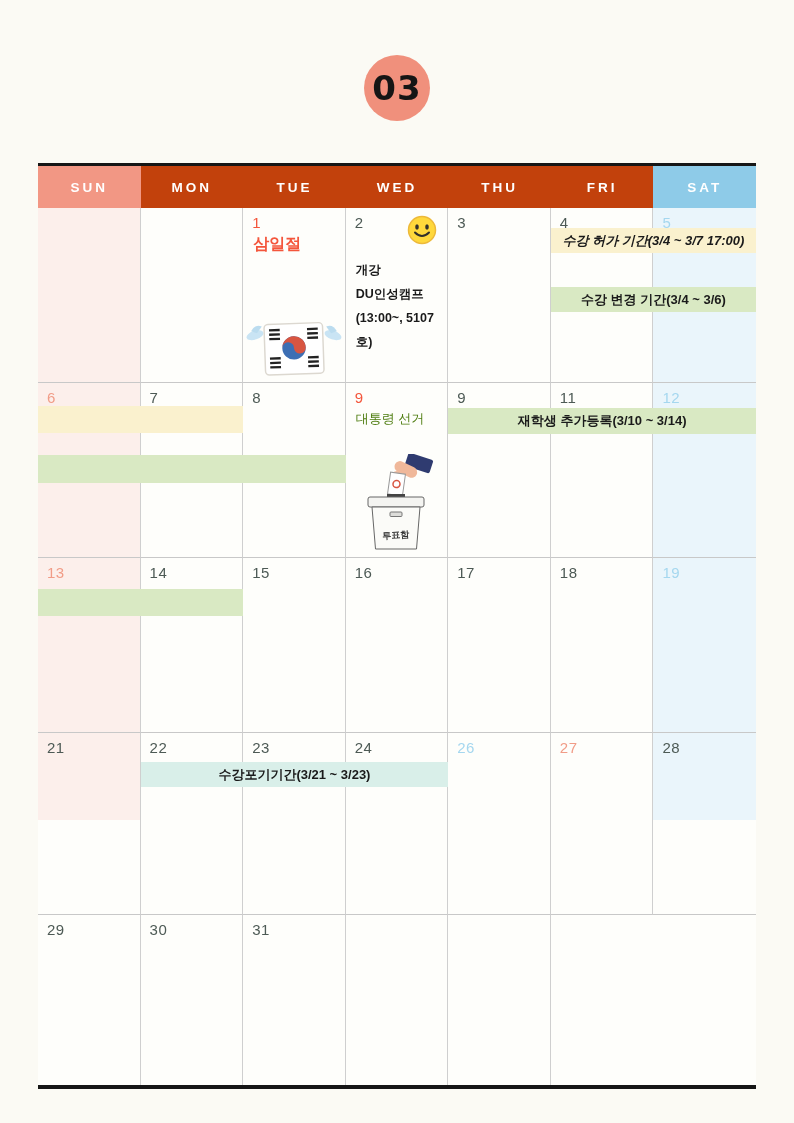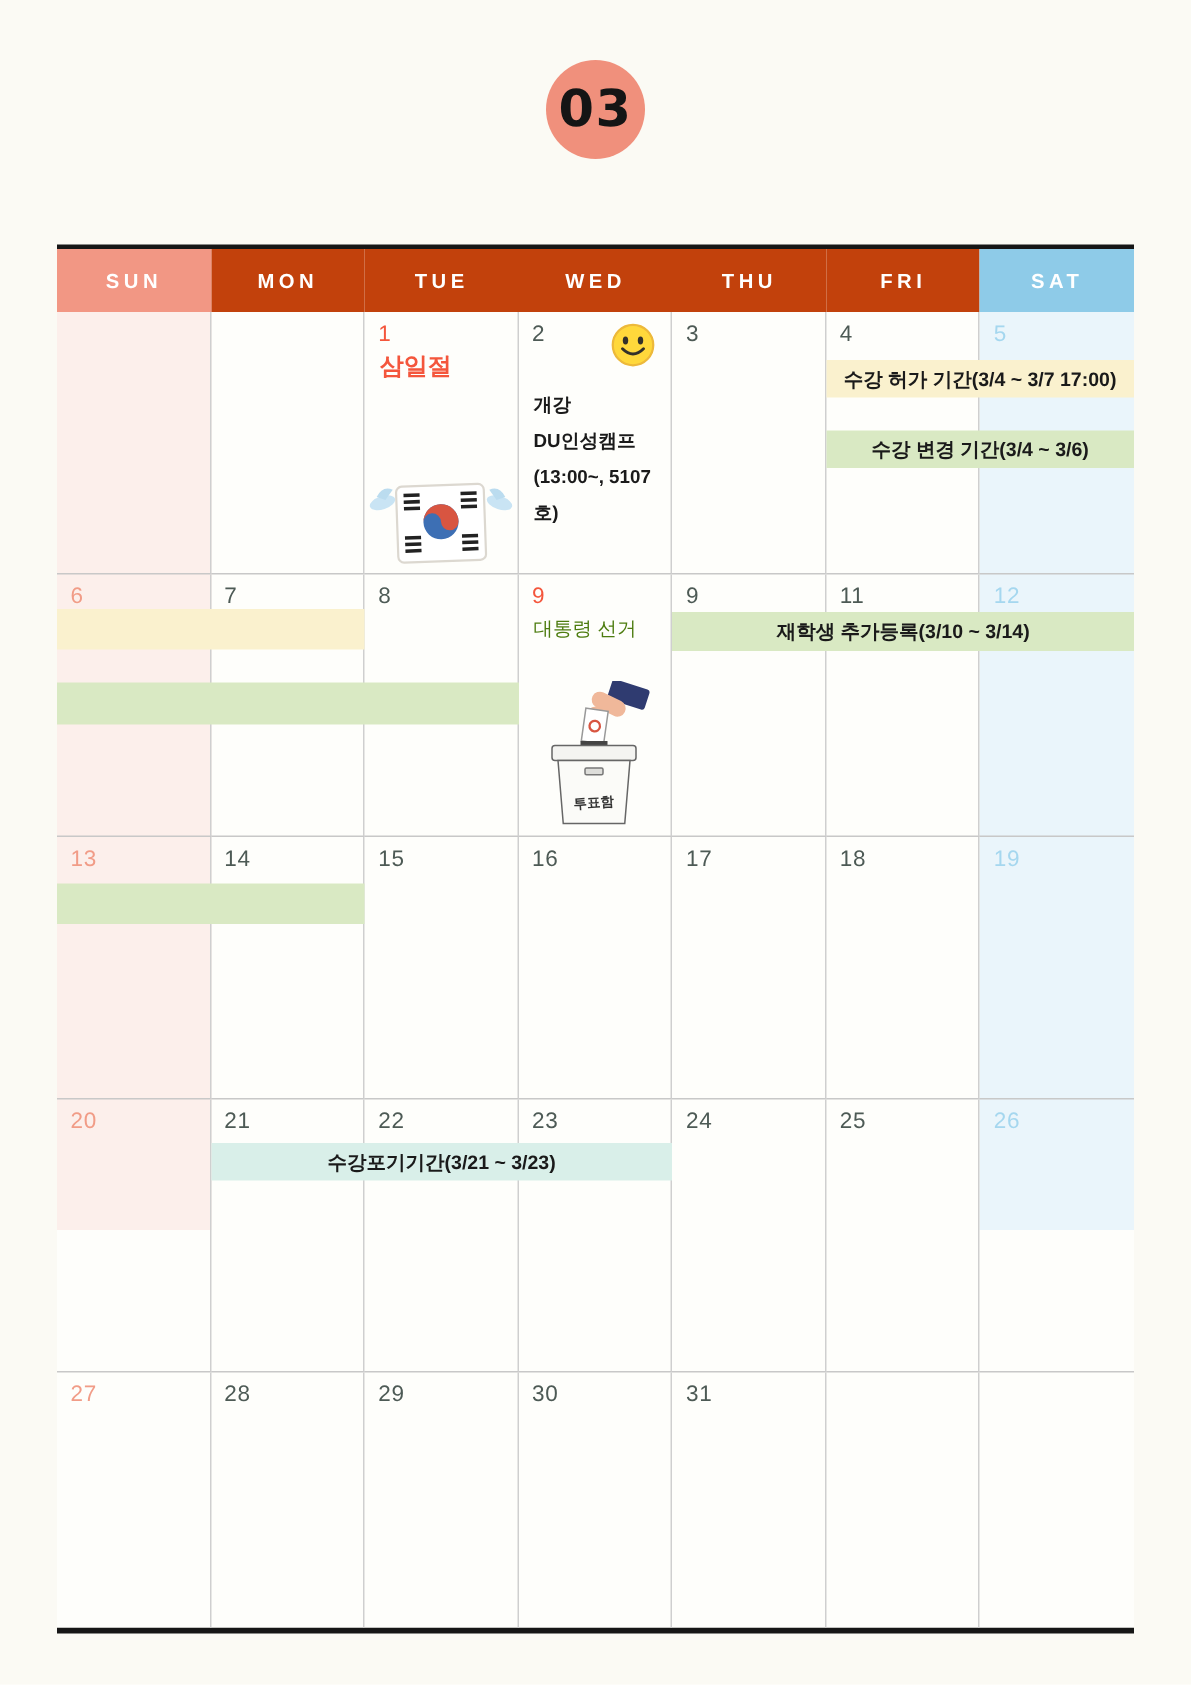--- a/index.html
+++ b/index.html
@@ -1,20 +1,20 @@
 <!DOCTYPE html>
 <html><head>
 <meta charset="utf-8">
 <style>
   html,body { margin:0; padding:0; }
   body { font-family:"Liberation Sans", sans-serif; }
   .page { position:relative; width:794px; height:1123px; background:#FBFAF4; overflow:hidden; }
 
   
-  .month-badge { position:absolute; left:364px; top:40px; width:66px; height:66px;
+  .month-badge { position:absolute; left:364px; top:55px; width:66px; height:66px;
     border-radius:50%; background:#F0907C; display:flex; align-items:center; justify-content:center; }
   .month-badge span { font-size:34px; font-weight:800; color:#151515; letter-spacing:1px;
     font-family:"DejaVu Sans","Liberation Sans",sans-serif; }
 
   
   .calendar { position:absolute; left:38px; top:163px; width:718px; }
   .topline { height:3px; background:#161616; }
   .bottomline { height:4px; background:#161616; }
 
   
@@ -159,38 +159,36 @@
         <div class="cell"><span class="num n-sat">12</span></div>
 
         <div class="cell"><span class="num n-sun">13</span></div>
         <div class="cell"><span class="num">14</span></div>
         <div class="cell"><span class="num">15</span></div>
         <div class="cell"><span class="num">16</span></div>
         <div class="cell"><span class="num">17</span></div>
         <div class="cell"><span class="num">18</span></div>
         <div class="cell"><span class="num n-sat">19</span></div>
 
-        <div class="cell"><span class="num n-sun">20</span></div>
         <div class="cell"><span class="num">21</span></div>
         <div class="cell"><span class="num">22</span></div>
         <div class="cell"><span class="num">23</span></div>
         <div class="cell"><span class="num">24</span></div>
-        <div class="cell"><span class="num">25</span></div>
         <div class="cell"><span class="num n-sat">26</span></div>
 
         <div class="cell"><span class="num n-sun">27</span></div>
         <div class="cell"><span class="num">28</span></div>
         <div class="cell"><span class="num">29</span></div>
         <div class="cell"><span class="num">30</span></div>
         <div class="cell"><span class="num">31</span></div>
         <div class="cell"><span class="num"></span></div>
         <div class="cell"><span class="num"></span></div>
       </div>
 
-      <div class="banner bn-yellow" style="left:71.4286%; width:28.5714%; top:32px; height:25px;">수강 허가 기간(3/4 ~ 3/7 17:00)</div>
+      <div class="banner bn-yellow" style="left:71.4286%; width:28.5714%; top:20px; height:25px;font-style:italic;">수강 허가 기간(3/4 ~ 3/7 17:00)</div>
       <div class="banner bn-green" style="left:71.4286%; width:28.5714%; top:79px; height:25px;">수강 변경 기간(3/4 ~ 3/6)</div>
       <div class="banner bn-yellow" style="left:0; width:28.5714%; top:198px; height:27px;"></div>
       <div class="banner bn-green" style="left:57.1429%; width:42.8571%; top:200px; height:26px;">재학생 추가등록(3/10 ~ 3/14)</div>
       <div class="banner bn-green" style="left:0; width:42.8571%; top:247px; height:28px;"></div>
       <div class="banner bn-green" style="left:0; width:28.5714%; top:381px; height:27px;"></div>
       <div class="banner bn-teal" style="left:14.2857%; width:42.8571%; top:554px; height:25px;">수강포기기간(3/21 ~ 3/23)</div>
     </div>
 
     <div class="bottomline"></div>
   </div>

